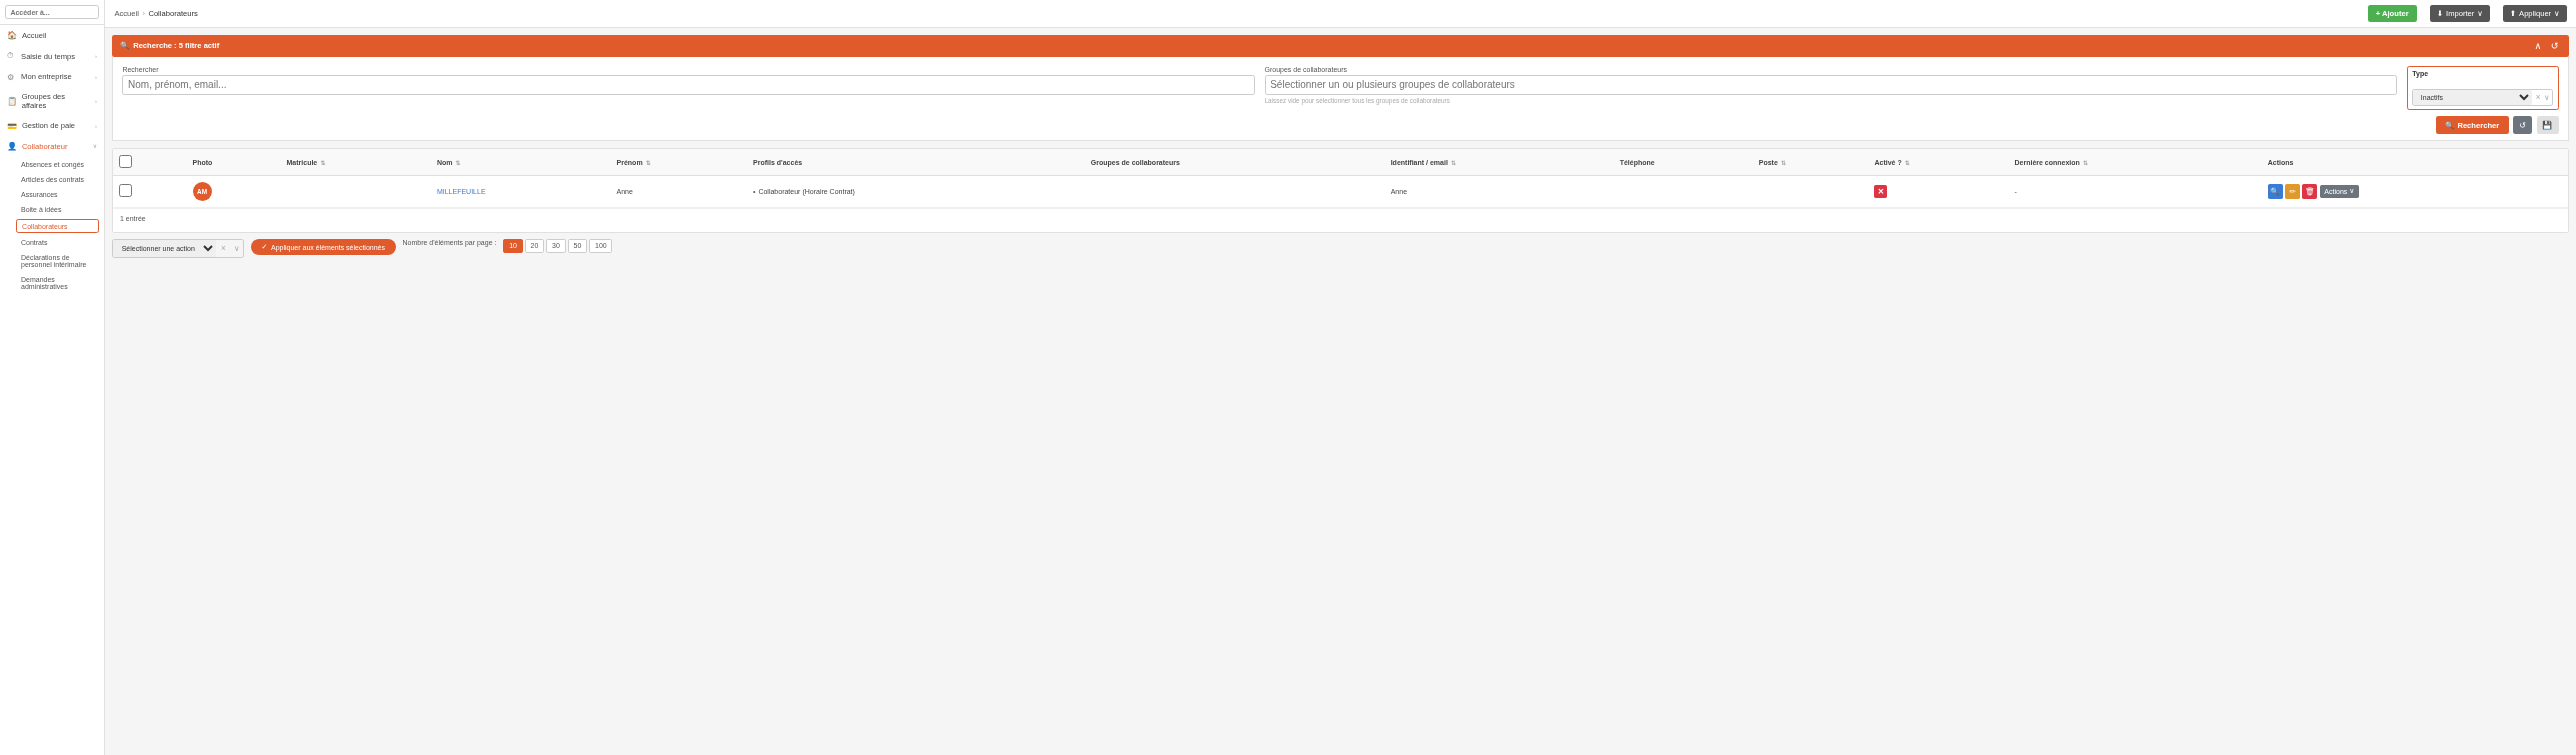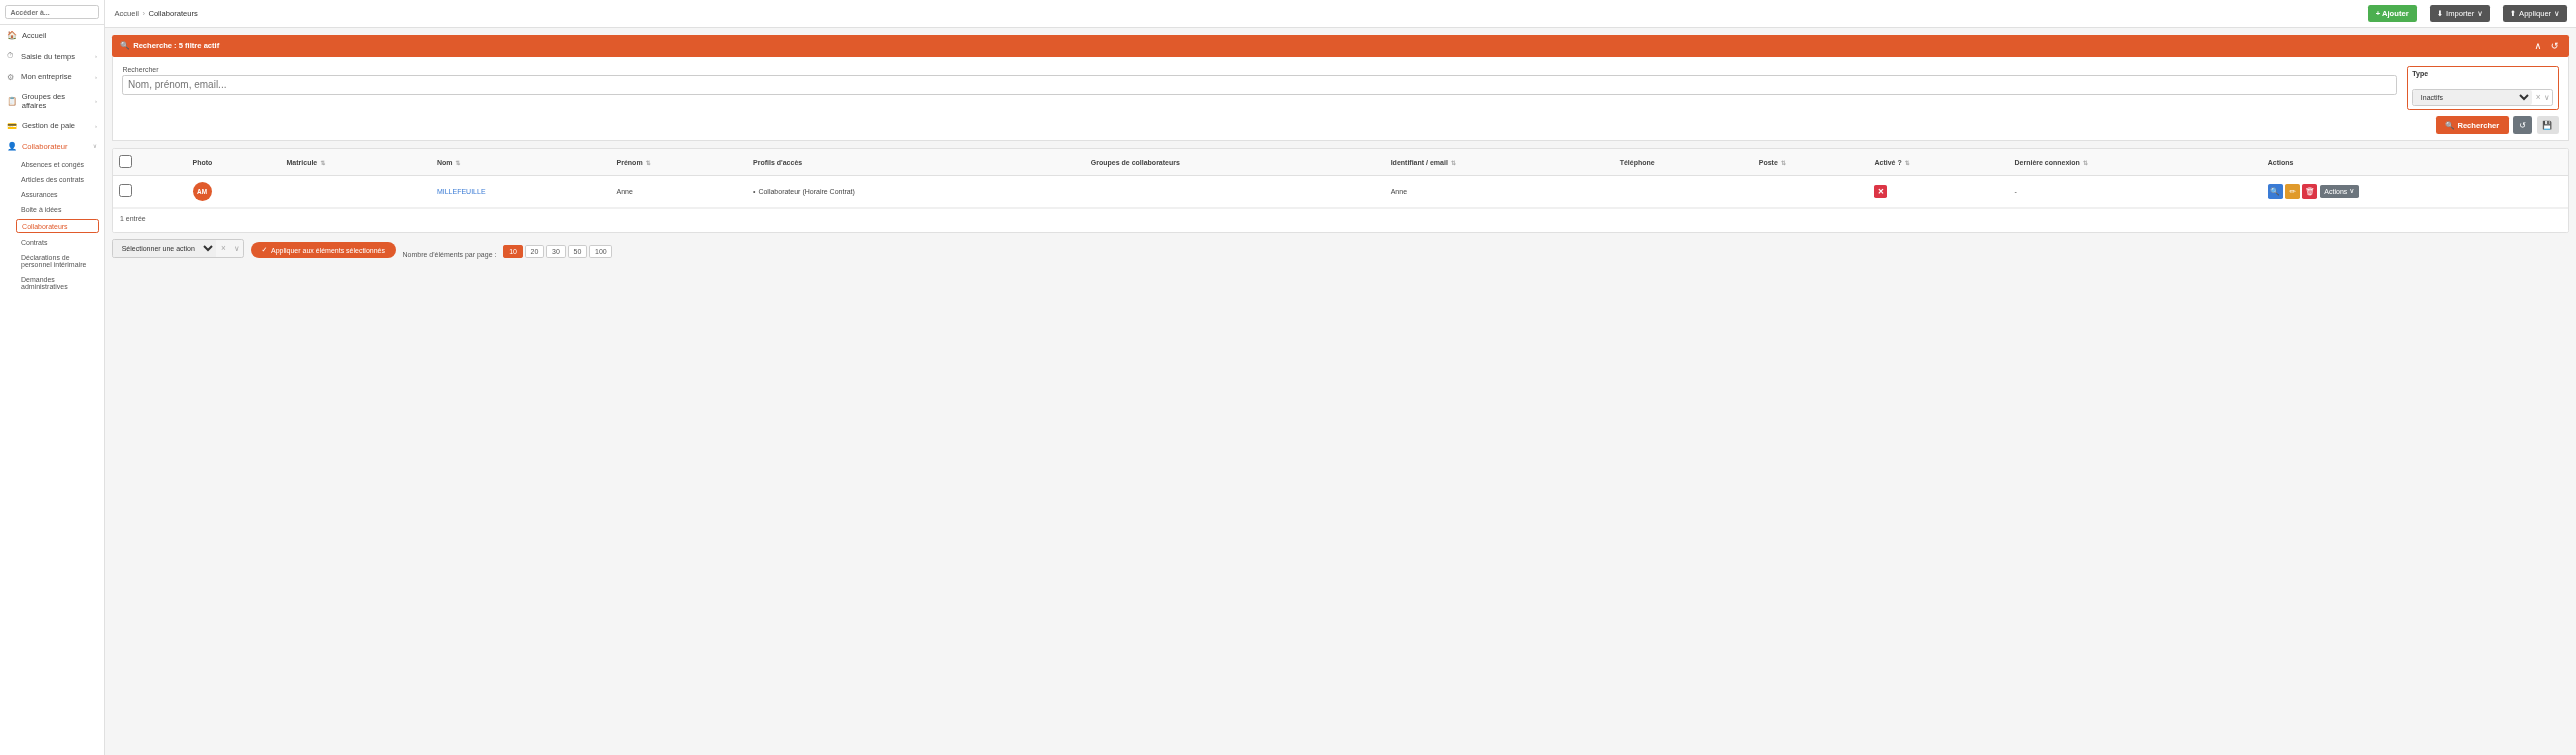--- a/index.html
+++ b/index.html
@@ -342,21 +342,21 @@
       color: #555;
       background: #fff;
       border-top: 0.6px solid #f0f0f0;
     }
     .count-text { margin-bottom: 4.7px; }
 
     
     .bottom-controls {
       margin: 5.9px 7px;
       display: flex;
-      align-items: flex-end;
+      align-items: flex-start;
       gap: 7px;
       flex-wrap: wrap;
     }
     .action-select-wrap {
       display: flex;
       align-items: center;
       border: 0.6px solid #ccc;
       border-radius: 2.3px;
       overflow: hidden;
       min-width: 129px;
@@ -511,20 +511,25 @@
 
   <div class="filter-form">
     <div class="filter-row">
 
       <div class="filter-group">
         <label>Rechercher</label>
         <input type="text" placeholder="Nom, prénom, email..." style="">
       </div>
 
 
+      <div class="filter-group">
+        <label>Groupes de collaborateurs</label>
+        <input type="text" placeholder="Sélectionner un ou plusieurs groupes de collaborateurs" style="">
+        <span class="hint">Laissez vide pour sélectionner tous les groupes de collaborateurs</span>
+      </div>
 
       <div class="filter-group type-group">
         <label>Type</label>
         <div class="type-select-wrapper">
           <select>
             <option>Inactifs</option>
             <option>Actifs</option>
             <option>Tous</option>
           </select>
           <button class="clear-btn">×</button>

